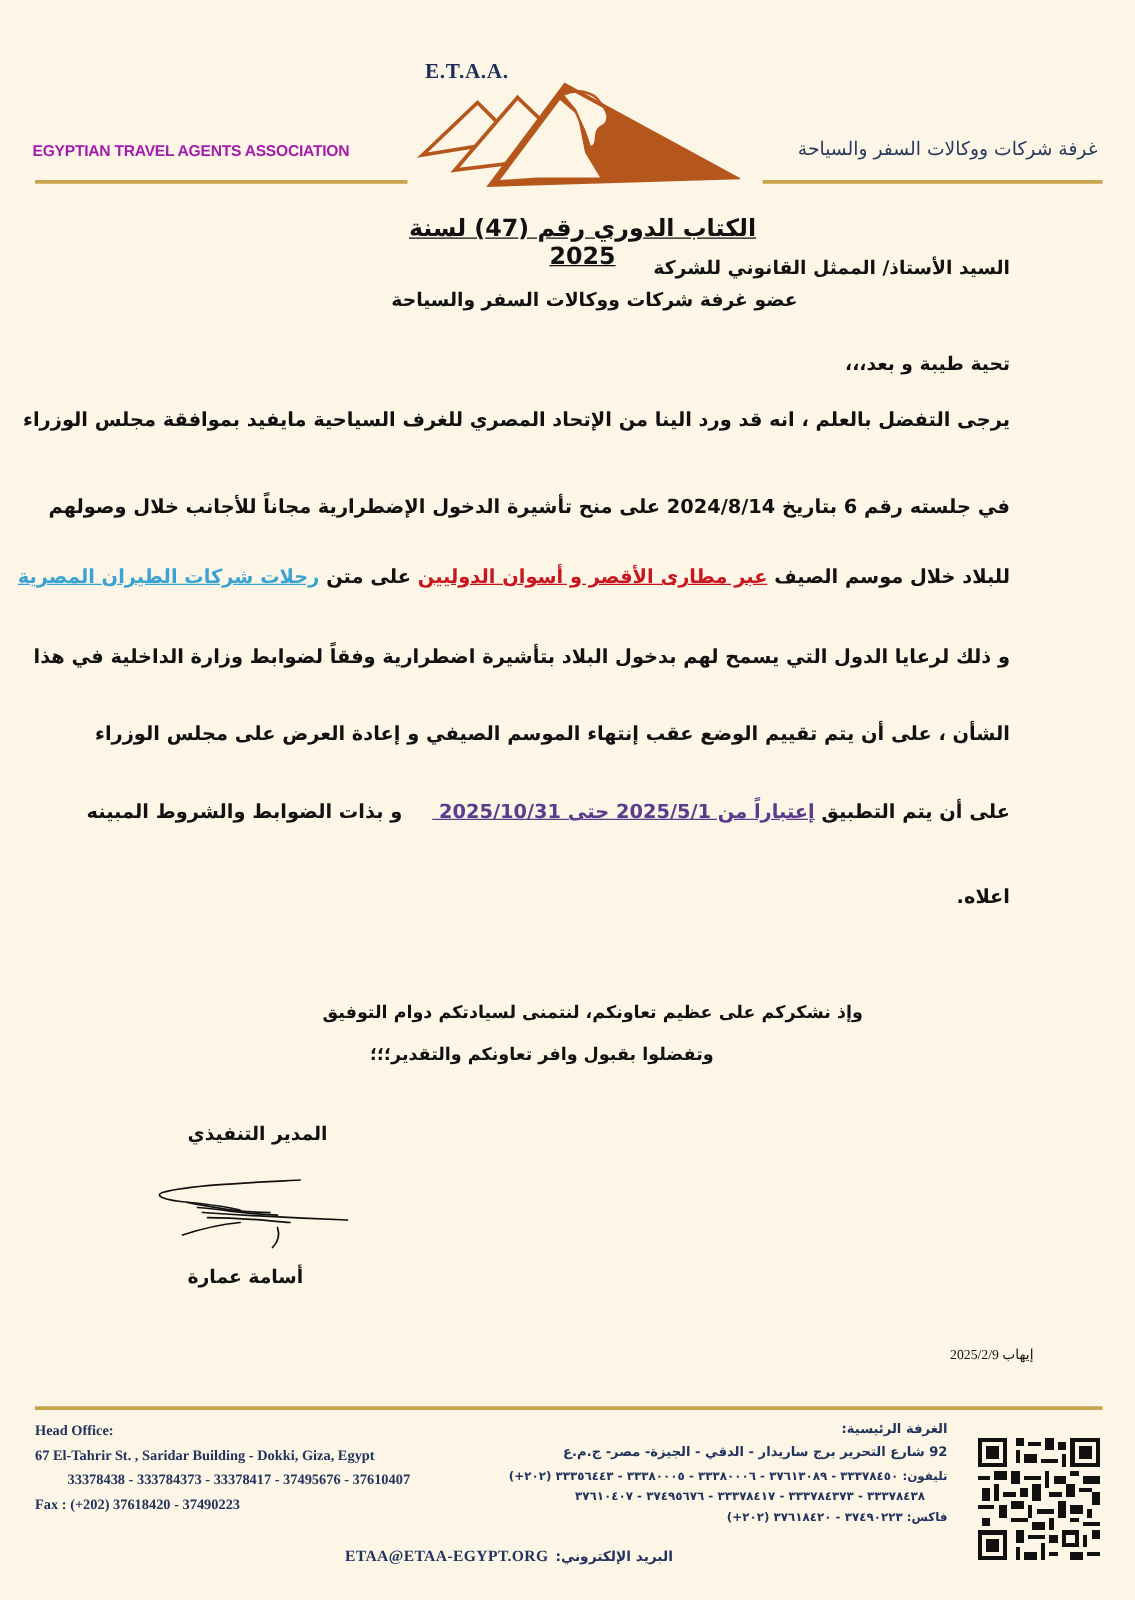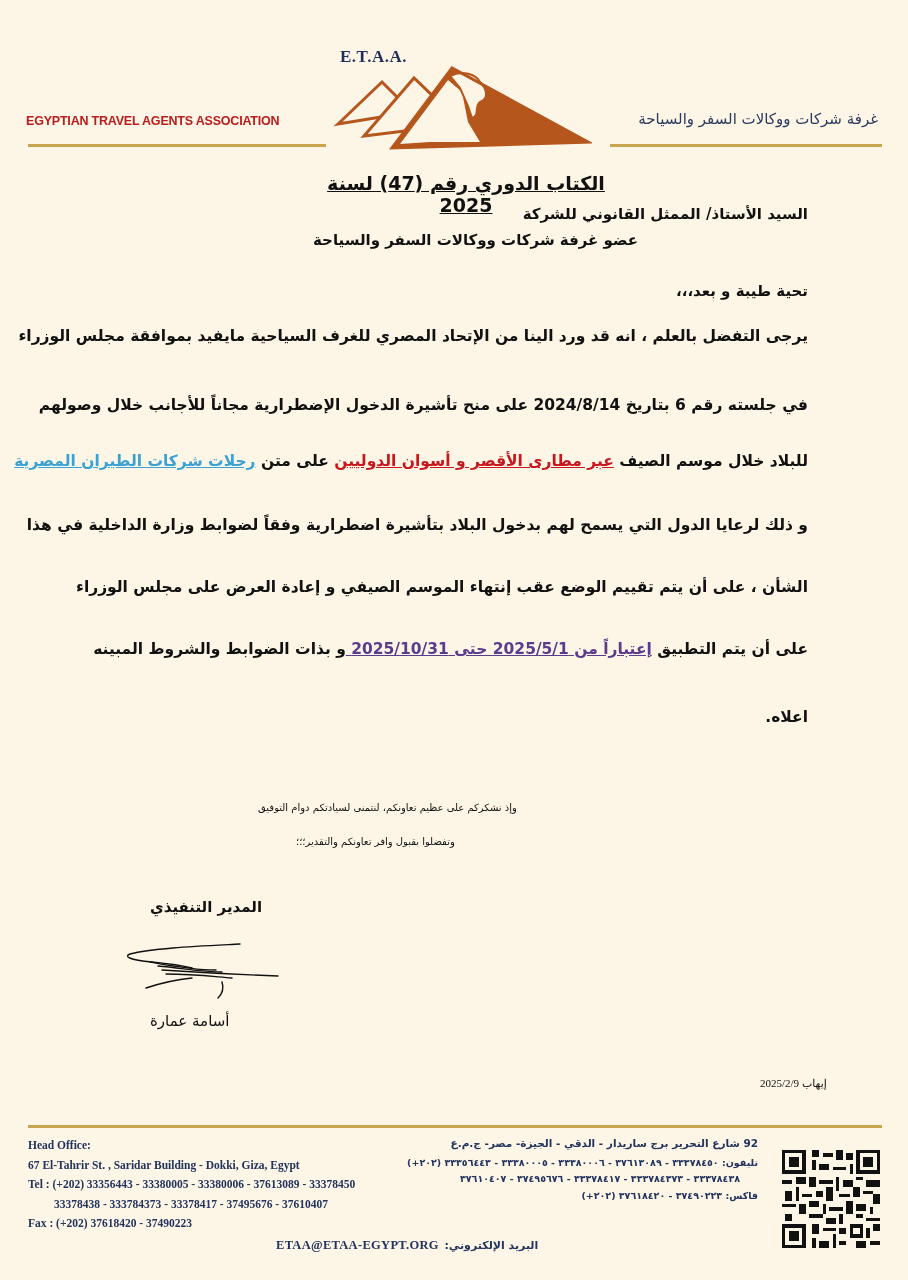--- a/index.html
+++ b/index.html
@@ -12,21 +12,21 @@
   }
   .abs { position: absolute; }
 
   
   .etaa-abbr {
     left: 340px; top: 47px; font-family: "Liberation Serif", serif;
     font-weight: bold; font-size: 17px; color: #1f2f5a; letter-spacing: 0.5px;
   }
   .en-org {
     left: 26px; top: 114px; font-family: "Liberation Sans", sans-serif;
-    font-weight: bold; font-size: 12.5px; color: #b91c1c; letter-spacing: -0.2px;
+    font-weight: bold; font-size: 12.5px; color: #a21caf; letter-spacing: -0.2px;
   }
   .ar-org {
     right: 30px; top: 110px; direction: rtl; font-weight: normal;
     font-size: 15px; color: #2a3a5e;
   }
   .hdr-line { height: 3px; background: #c9a44e; top: 144px; }
   .hdr-line.left { left: 28px; width: 298px; }
   .hdr-line.right { left: 610px; width: 272px; }
   .logo { left: 330px; top: 62px; width: 262px; height: 92px; }
 
@@ -40,25 +40,25 @@
   .addr1 { right: 100px; top: 205px; font-weight: bold; font-size: 15px; }
   .addr2 { right: 270px; top: 231px; font-weight: bold; font-size: 15px; }
   .greet { right: 100px; top: 282px; font-weight: bold; font-size: 15px; }
 
   .para-line {
     right: 100px; font-weight: bold; font-size: 15.5px; white-space: nowrap;
     direction: rtl;
   }
   .red { color: #c8171f; text-decoration: underline; text-decoration-color: #c8171f; }
   .blue { color: #3aa3d3; text-decoration: underline; text-decoration-color: #3aa3d3; }
-  .purple { color: #5b3b8c; text-decoration: underline; text-decoration-color: #5b3b8c; }
+  .purple { color: #5b3b8c; text-decoration: underline; text-decoration-color: #5b3b8c; margin-left: 24px; }
 
-  .closing { font-weight: normal; font-size: 10px; direction: rtl; white-space: nowrap; }
+  .closing { font-weight: bold; font-size: 14px; direction: rtl; white-space: nowrap; }
   .sig-title { left: 150px; top: 898px; font-weight: bold; font-size: 15px; direction: rtl; }
-  .sig-name { left: 150px; top: 1012px; font-weight: normal; font-size: 15px; direction: rtl; }
+  .sig-name { left: 150px; top: 1012px; font-weight: bold; font-size: 15px; direction: rtl; }
   .signature { left: 122px; top: 940px; width: 160px; height: 62px; }
 
   .issue-date {
     left: 760px; top: 1077px; font-family: "Liberation Serif", serif;
     font-size: 11px; direction: rtl; white-space: nowrap;
   }
 
   
   .ftr-line { left: 28px; top: 1125px; width: 854px; height: 3px; background: #c9a44e; }
   .ftr-en {
@@ -137,26 +137,26 @@
 </svg>
 <div class="abs sig-name">أسامة عمارة</div>
 
 <div class="abs issue-date">إيهاب 2025/2/9</div>
 
 <div class="abs ftr-line"></div>
 
 <div class="abs ftr-en">
   <div>Head Office:</div>
   <div>67 El-Tahrir St. , Saridar Building - Dokki, Giza, Egypt</div>
-  <div>Tel : (+202) 33356443 - 33380005 - 33380006 - 37613089 - 33378450</div>
   <div class="indent">33378438 - 333784373 - 33378417 - 37495676 - 37610407</div>
   <div>Fax : (+202) 37618420 - 37490223</div>
 </div>
 
 <div class="abs ftr-ar">
+  <div>الغرفة الرئيسية:</div>
   <div>92 شارع التحرير برج ساريدار - الدقي - الجيزة- مصر- ج.م.ع</div>
   <div class="nums">تليفون: ٣٣٣٧٨٤٥٠ - ٣٧٦١٣٠٨٩ - ٣٣٣٨٠٠٠٦ - ٣٣٣٨٠٠٠٥ - ٣٣٣٥٦٤٤٣ (٢٠٢+)</div>
   <div class="nums indent2" style="line-height:14px">٣٣٣٧٨٤٣٨ - ٣٣٣٧٨٤٣٧٣ - ٣٣٣٧٨٤١٧ - ٣٧٤٩٥٦٧٦ - ٣٧٦١٠٤٠٧</div>
   <div class="nums">فاكس: ٣٧٤٩٠٢٢٣ - ٣٧٦١٨٤٢٠ (٢٠٢+)</div>
 </div>
 
 <div class="abs email-row">
   <span class="lbl">البريد الإلكتروني:</span>
   <span class="val">ETAA@ETAA-EGYPT.ORG</span>
 </div>

